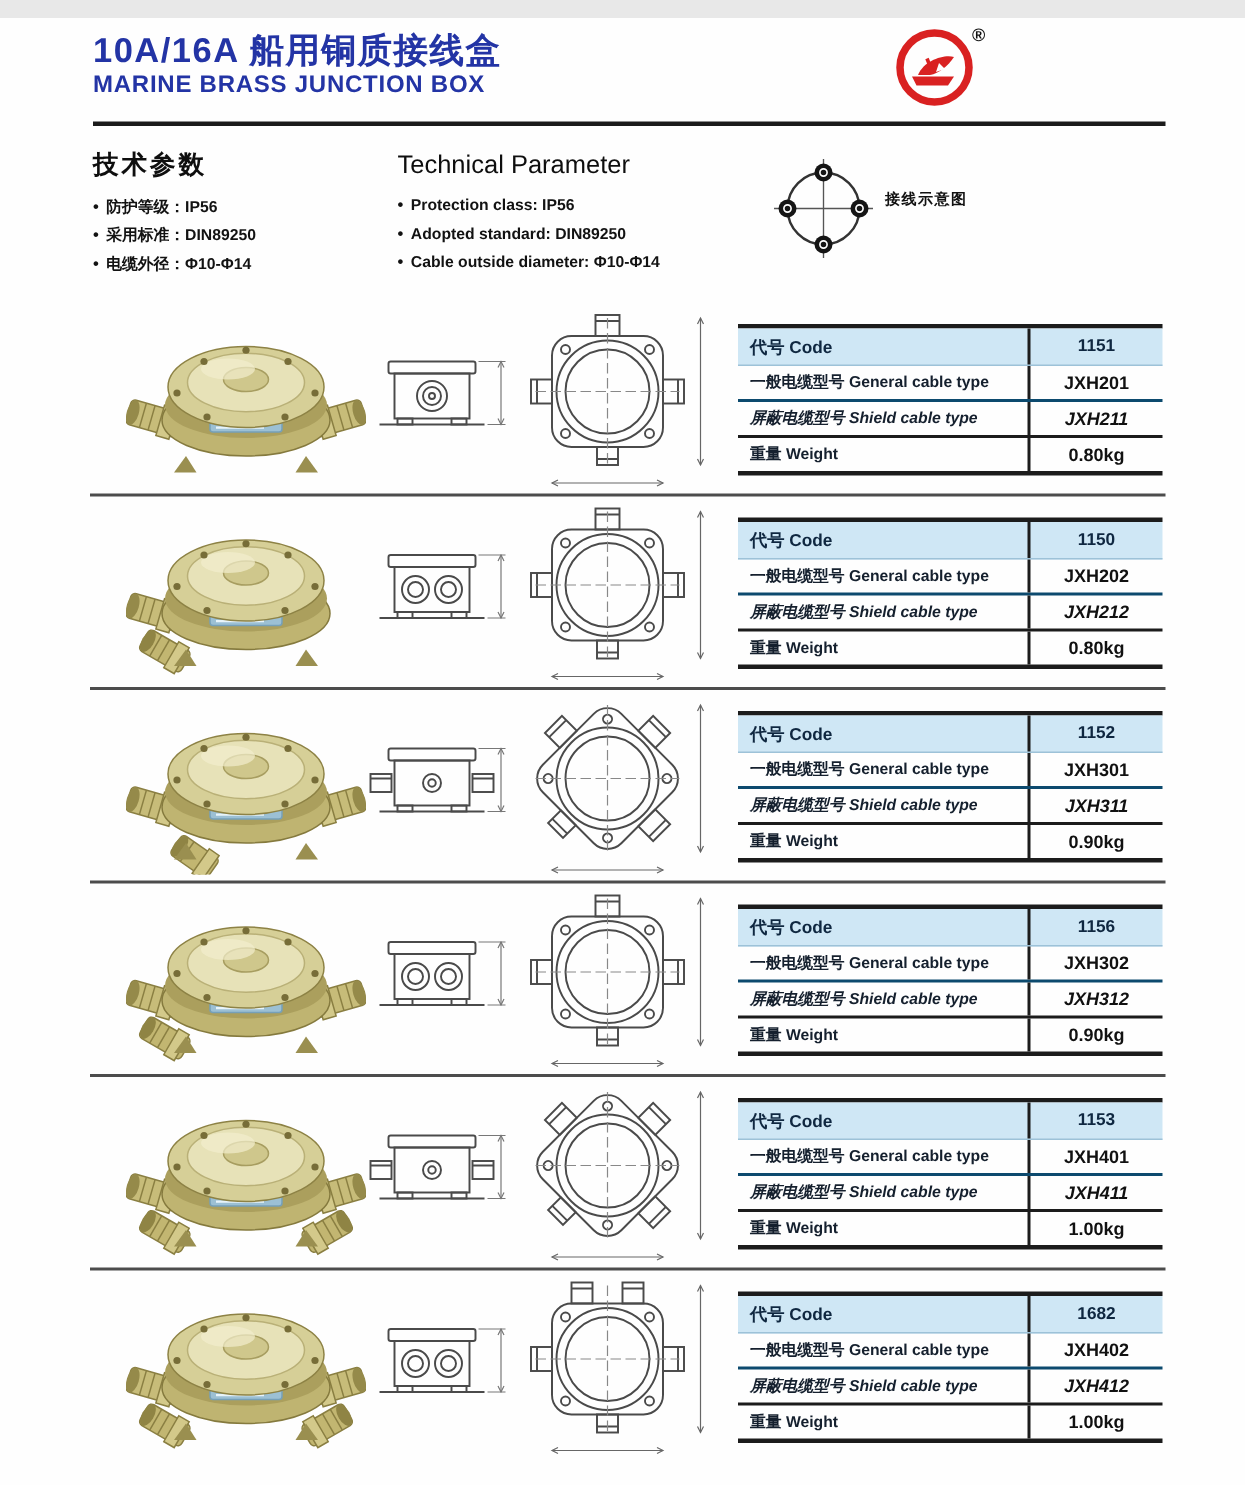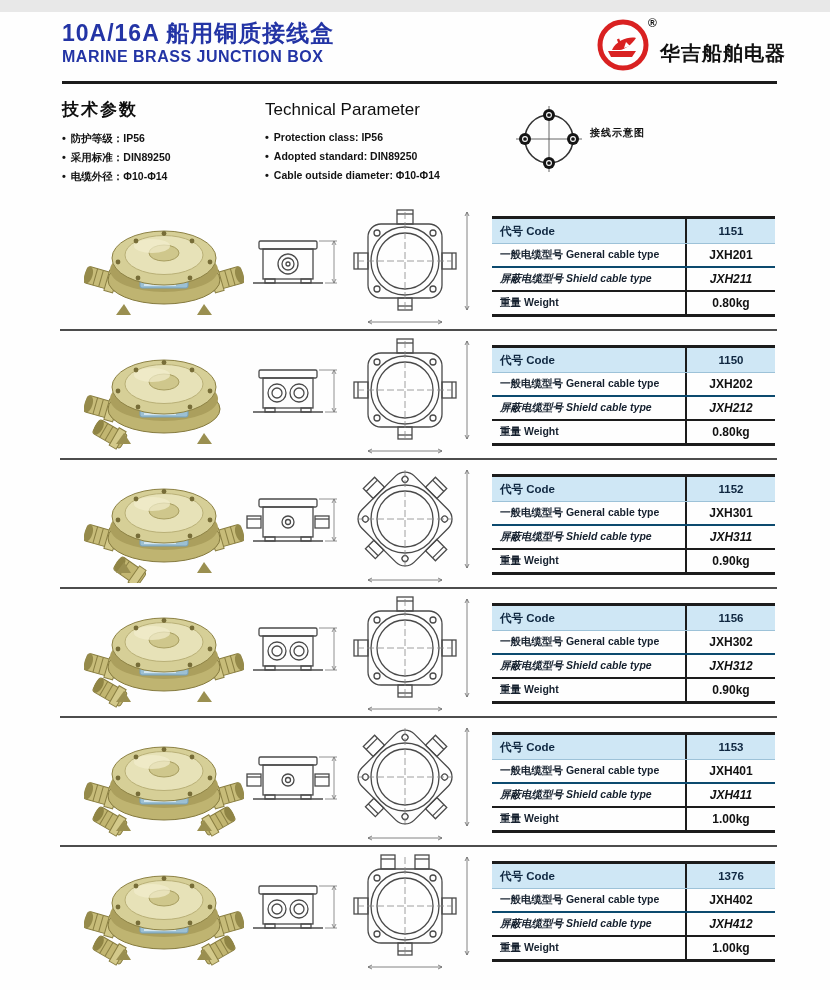--- a/index.html
+++ b/index.html
@@ -81,21 +81,20 @@
 
   <div class="brand">
     <svg width="54" height="54" viewBox="0 0 54 54">
       <circle cx="27" cy="27" r="23" fill="none" stroke="#d92121" stroke-width="5"></circle>
       <path d="M12 33 L40 33 L36 39 L15 39 Z" fill="#d92121"></path>
       <path d="M16 32 C20 22, 34 18, 40 20 C36 26, 30 31, 24 32 Z" fill="#d92121"></path>
       <path d="M30 24 L34 28 L28 30 Z" fill="#fefefe"></path>
       <line x1="22" y1="21" x2="26" y2="31" stroke="#d92121" stroke-width="2.4"></line>
     </svg>
     <span class="reg-mark">®</span>
-    <span class="brand-name">华吉船舶电器</span>
   </div>
 
   <div class="header-rule"></div>
 
   <div class="tech-cn">
     <div class="tech-head-cn">技术参数</div>
     <div class="tp-list">
       <div class="tp-item">
           <span class="bullet">•</span>
           <span>防护等级：IP56</span>
@@ -1163,21 +1162,21 @@
           <line x1="32" y1="118" x2="106" y2="118"></line>
           <polyline points="36,116 32,118 36,120"></polyline>
           <polyline points="102,116 106,118 102,120"></polyline>
         </g>
       </svg>
     </div>
 
     <div class="spec-table">
       <div class="spec-row header">
         <div class="cell-label">代号 Code</div>
-        <div class="cell-value">1376</div>
+        <div class="cell-value">1682</div>
       </div>
       <div class="spec-row">
         <div class="cell-label">一般电缆型号 General cable type</div>
         <div class="cell-value">JXH402</div>
       </div>
       <div class="spec-row">
         <div class="cell-label">屏蔽电缆型号 Shield cable type</div>
         <div class="cell-value">JXH412</div>
       </div>
       <div class="spec-row">

